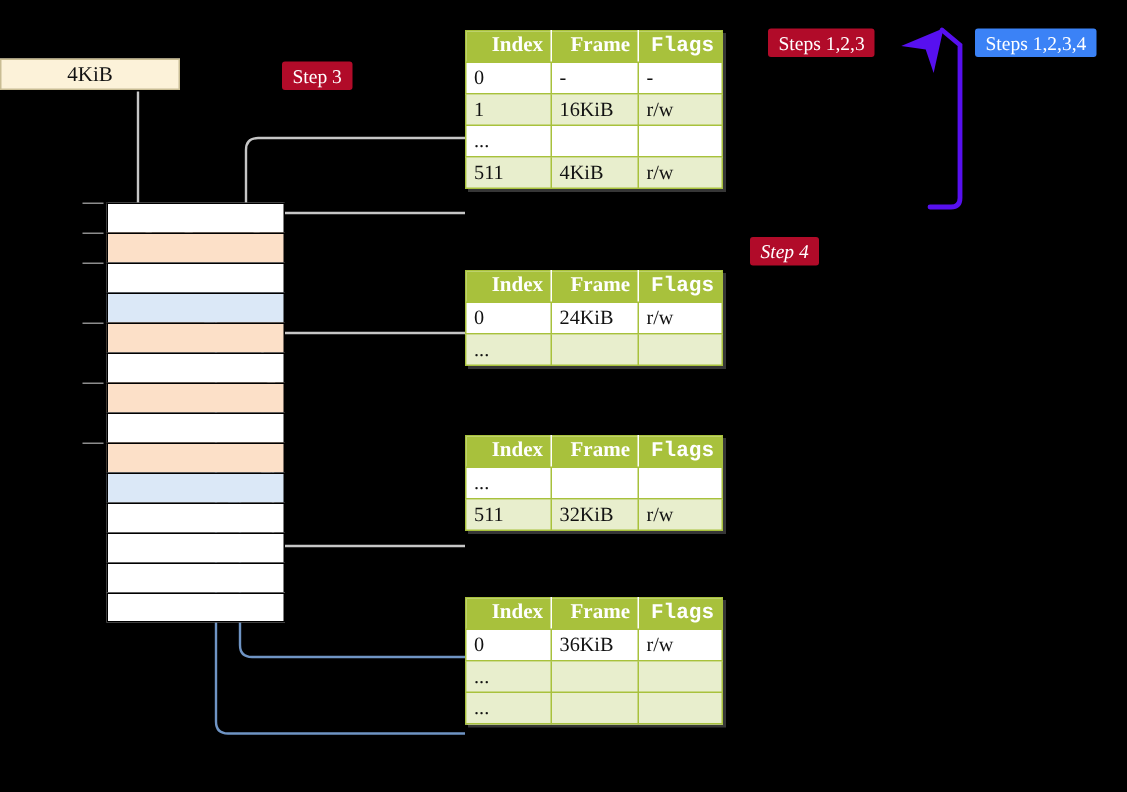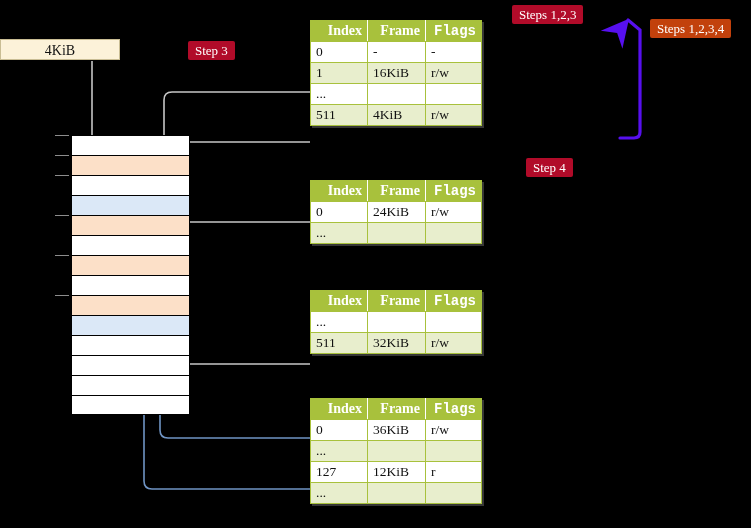--- a/index.html
+++ b/index.html
@@ -16,26 +16,26 @@
     box-sizing:border-box;
   }
 
   
   .badge{
     color:#fff; font-size:13px; line-height:17px;
     padding:1px 7px; white-space:nowrap; text-align:center;
     border-radius:2px; box-sizing:border-box;
   }
   .badge-red{background:#b10b29;}
-  .badge-purple{background:#c2410c;}
+  .badge-purple{background:#3b82f6;}
 
   #step0-badge{left:188px; top:41px;}
-  #steps123-badge{left:512px; top:5px;}
+  #steps123-badge{left:512px; top:19px;}
   #steps1234-badge{left:650px; top:19px;}
-  #step4-badge{left:526px; top:158px;}
+  #step4-badge{left:500px; top:158px;font-style:italic;}
 
   
   #memory-column{left:71px; top:135px; width:119px; height:280px;}
   .mem-row{
     position:absolute; left:0; width:119px; height:20px;
     box-sizing:border-box;
     border-top:1.4px solid #000; border-left:1.4px solid #000;
     border-right:1.4px solid #000;
     background:#ffffff;
   }
@@ -269,24 +269,19 @@
       <tr>
         <td>0</td>
         <td>36KiB</td>
         <td>r/w</td>
       </tr>
       <tr class="alt">
         <td>...</td>
         <td></td>
         <td></td>
       </tr>
-      <tr>
-        <td>127</td>
-        <td>12KiB</td>
-        <td>r</td>
-      </tr>
       <tr class="alt">
         <td>...</td>
         <td></td>
         <td></td>
       </tr>
     </tbody>
 </table>
 
 </body></html>

